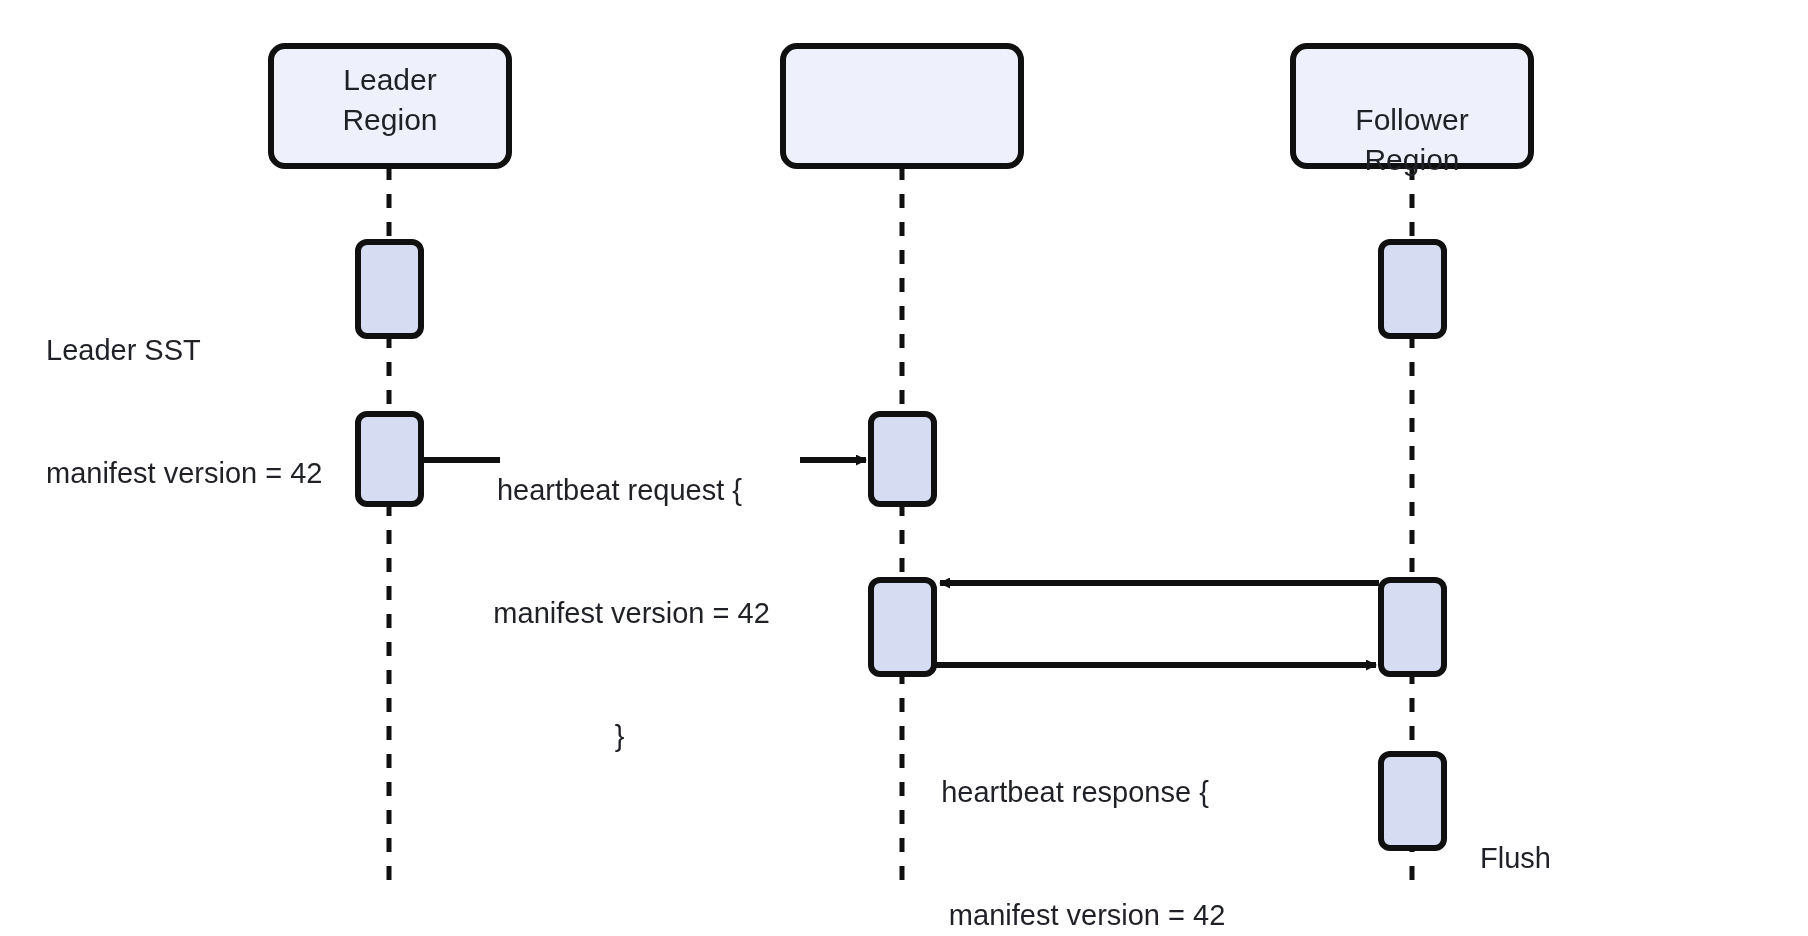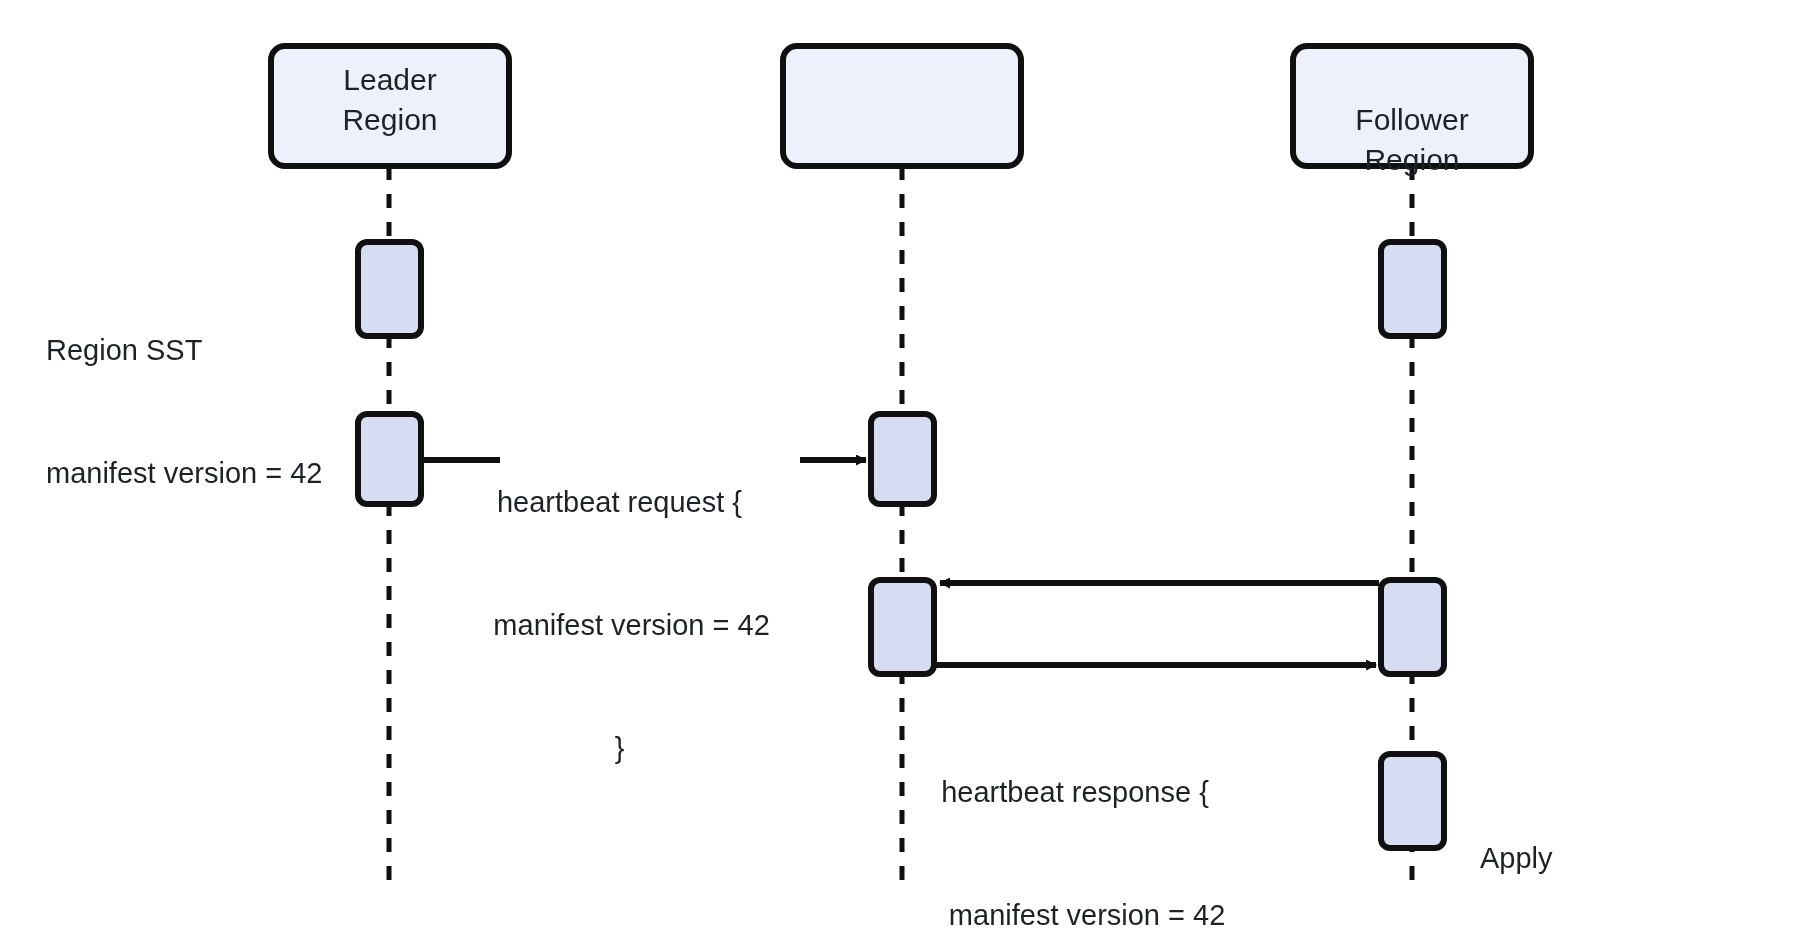--- a/index.html
+++ b/index.html
@@ -107,31 +107,31 @@
     <span class="label-line">Region</span>
   </div>
 
 
   <div class="participant-label" style="left:1293px; top:60px; width:238px;margin-top:40px;">
     <span class="label-line">Follower</span>
     <span class="label-line">Region</span>
   </div>
 
   <div class="note-label" style="left:46px; top:248px; text-align:left;">
-    <span class="label-line">Region SST</span>
+    <span class="label-line">Leader SST</span>
     <span class="label-line">manifest version = 42</span>
   </div>
 
 
   <div class="note-label" style="left:1480px; top:756px; text-align:left;">
-    <span class="label-line">Apply</span>
+    <span class="label-line">Flush</span>
     
   </div>
 
-  <div class="msg-label center" style="left:437px; top:400px; width:365px;text-align:center;">
+  <div class="msg-label center" style="left:437px; top:388px; width:365px;text-align:center;">
     <span class="label-line">heartbeat request {</span>
     <span class="label-line">   manifest version = 42</span>
     <span class="label-line">}</span>
   </div>
 
 
   <div class="msg-label center" style="left:890px; top:690px; width:370px;">
     <span class="label-line">heartbeat response {</span>
     <span class="label-line">   manifest version = 42</span>
     

